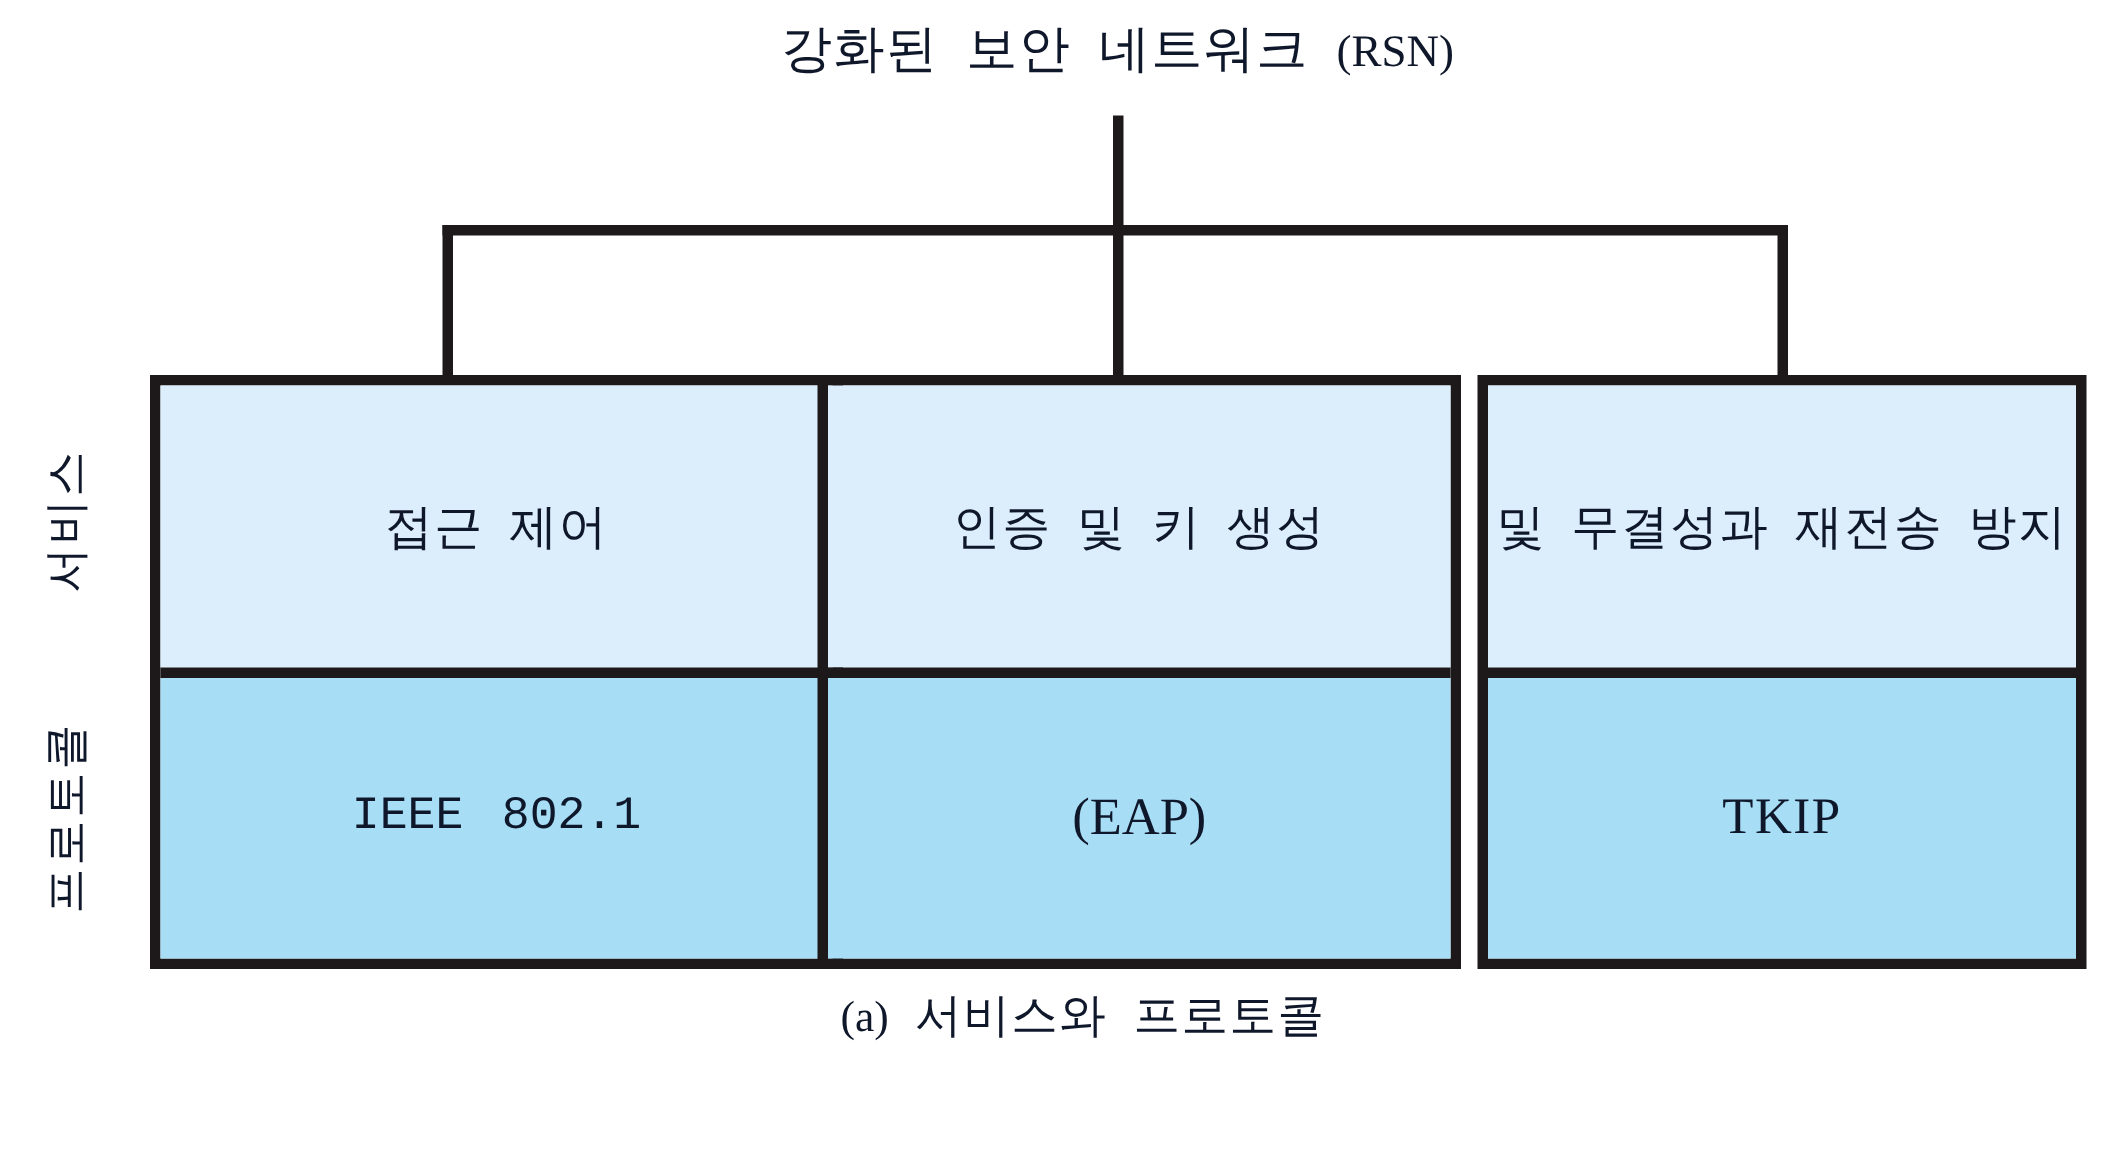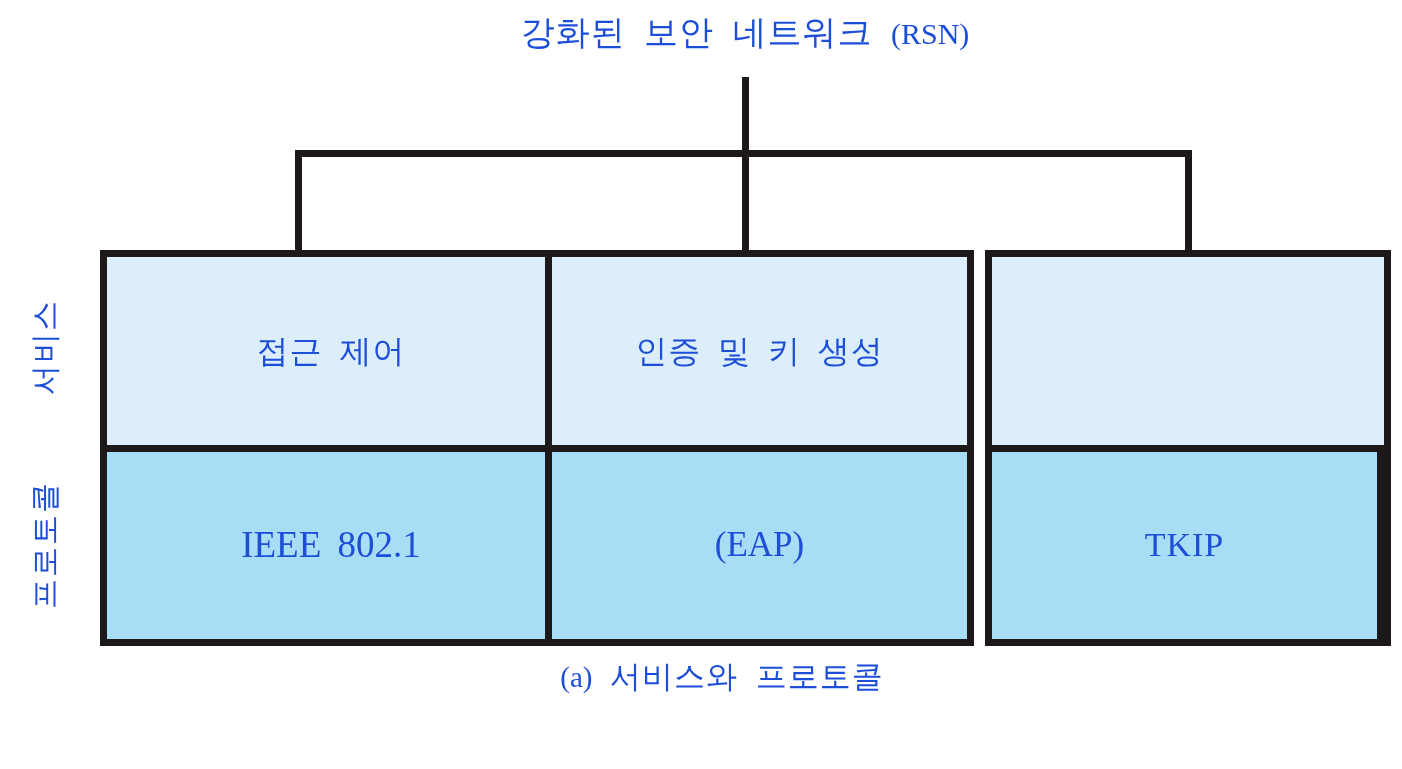--- a/index.html
+++ b/index.html
@@ -2,21 +2,21 @@
 <html><head>
 <meta charset="utf-8">
 <style>
   * { margin:0; padding:0; box-sizing:border-box; }
   html,body { background:#ffffff; }
   #stage {
     position:relative;
     width:1402px; height:769px;
     background:#ffffff;
     font-family:"Liberation Sans", sans-serif;
-    color:#1d4ed8;
+    color:#0f172a;
     overflow:hidden;
   }
 
   
   .diagram-title {
     position:absolute; left:745px; top:10px;
     transform:translateX(-50%);
     white-space:nowrap;
     font-size:34px; font-weight:500; letter-spacing:1px; word-spacing:8px;
   }
@@ -47,24 +47,24 @@
     align-items:center; justify-content:center;
     text-align:center;
     font-size:32px; font-weight:500; letter-spacing:1px; word-spacing:7px;
     line-height:1.32;
   }
   .cell.service  { height:188px; background:#dceefb; }
   .divider-h     { height:7px; background:#1d191a; flex:none; }
   .cell.protocol { flex:1; background:#a7ddf5; }
 
   .serif-line { font-family:"Liberation Serif", serif; font-weight:normal; letter-spacing:0; }
-  .ieee  { font-size:37px; }
+  .ieee  { font-size:31px;font-family:Liberation Mono, monospace; }
   .eap   { font-size:35px; }
 
-  .split { flex-direction:row; align-items:stretch; padding:0; }
+  .split { flex-direction:column; align-items:stretch; padding:0; }
   .subcell {
     flex:1; display:flex; align-items:center; justify-content:center;
     font-family:"Liberation Serif", serif; font-size:34px; font-weight:normal;
     letter-spacing:1px;
   }
   .divider-v { width:7px; background:#1d191a; flex:none; }
 
   
   .vlabel {
     position:absolute; width:300px; height:42px; line-height:42px;
@@ -120,20 +120,21 @@
       <div>인증 및 키 생성</div>
     </div>
     <div class="divider-h"></div>
     <div class="cell protocol">
       <div class="serif-line eap">(EAP)</div>
     </div>
   </div>
 
   <div class="col col3">
     <div class="cell service">
+      <div>및 무결성과 재전송 방지</div>
     </div>
     <div class="divider-h"></div>
     <div class="cell protocol split">
       <div class="subcell">TKIP</div>
       <div class="divider-v"></div>
     </div>
   </div>
 
   <div class="caption">
     <span class="latin">(a)</span>

